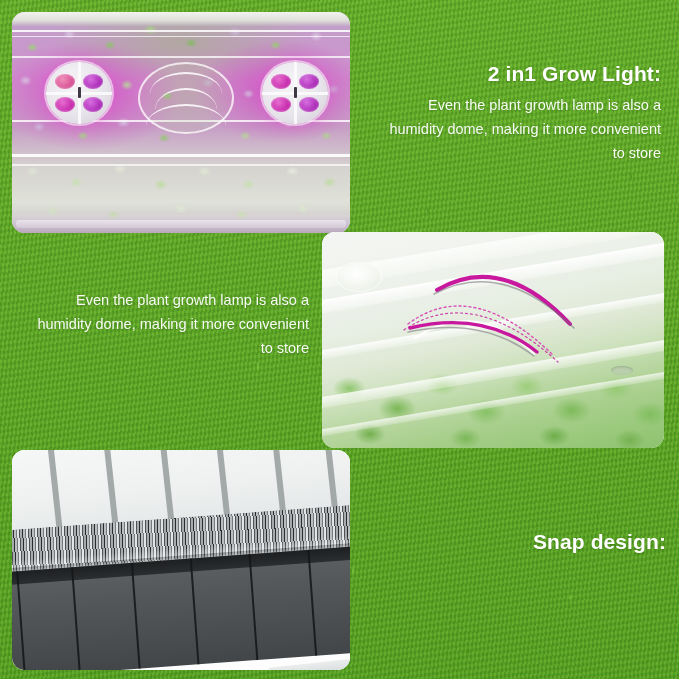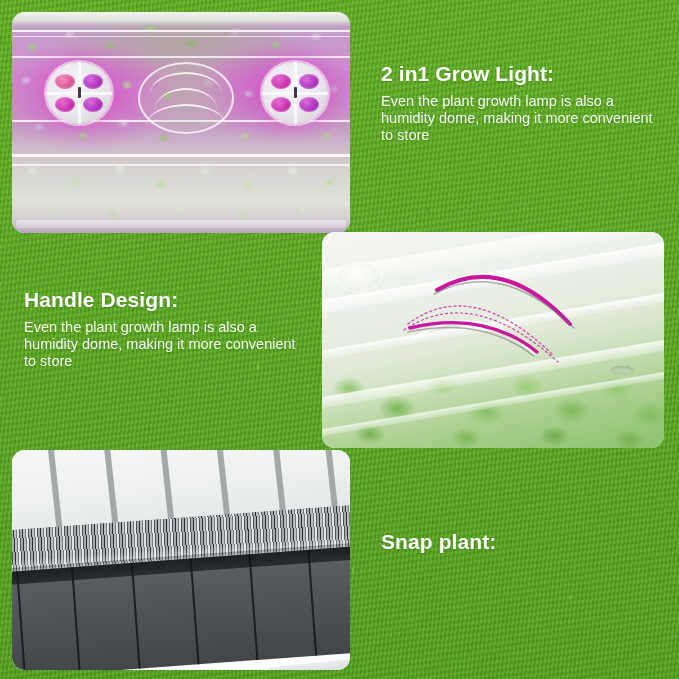--- a/index.html
+++ b/index.html
@@ -30,20 +30,21 @@
       radial-gradient(ellipse 3px 7px at 72% 58%,  rgba(132,202,64,.78), transparent 60%),
       radial-gradient(ellipse 2px 7px at 88% 76%,  rgba(60,130,21,.70),  transparent 60%),
       radial-gradient(ellipse 3px 7px at 14% 86%,  rgba(128,199,62,.78), transparent 60%),
       radial-gradient(ellipse 2px 6px at 34% 94%,  rgba(58,127,20,.72),  transparent 60%),
       radial-gradient(ellipse 3px 8px at 52% 84%,  rgba(136,206,66,.74), transparent 60%),
       radial-gradient(ellipse 2px 6px at 69% 96%,  rgba(56,124,19,.70),  transparent 60%),
       radial-gradient(ellipse 3px 7px at 84% 88%,  rgba(130,200,64,.76), transparent 60%),
       repeating-linear-gradient(96deg, rgba(40,105,12,.16) 0 2px, rgba(150,215,78,.13) 2px 4px),
       repeating-linear-gradient(172deg, rgba(34,96,10,.13) 0 3px, rgba(142,210,72,.10) 3px 6px),
       linear-gradient(#67b02c, #57a023);
+    text-align: right;
   }
 
   
   .panel {
     position:absolute;
     border-radius:13px;
     overflow:hidden;
     background:#fff;
   }
 
@@ -335,21 +336,21 @@
     font-size:21px;
     font-weight:bold;
     letter-spacing:.1px;
     margin-bottom:7px;
     white-space:nowrap;
     text-shadow:0 1px 2px rgba(30,70,10,.28);
   }
   .tb-body {
     color:#f7fbf4;
     font-size:14.5px;
-    line-height:17px;
+    line-height:24px;
     font-weight:500;
     text-shadow:0 1px 2px rgba(30,70,10,.25);
   }
 
   #text-grow-light   { left:381px; top:62px;  width:280px; }
   #text-handle       { left:24px;  top:288px; width:285px; }
   #text-snap-design  { left:381px; top:530px; width:285px; }
 </style>
 </head>
 <body>
@@ -416,21 +417,20 @@
         <path d="M86,92 Q150,44 232,124" fill="none" stroke="#d84fb8" stroke-width="1.4" stroke-dasharray="2 3" stroke-linecap="round"></path>
         <path d="M82,98 Q150,52 236,130" fill="none" stroke="#c8189e" stroke-width="1.2" stroke-dasharray="2 3" stroke-linecap="round" opacity=".8"></path>
         <path d="M93,106 Q155,66 212,122" fill="none" stroke="#ffffff" stroke-width="2.4" stroke-linecap="round" opacity=".85"></path>
         <path d="M88,96 Q162,78 215,120" fill="none" stroke="#c8189e" stroke-width="3.4" stroke-linecap="round"></path>
         <path d="M86,100 Q160,84 212,124" fill="none" stroke="#7c7c80" stroke-width="1.4" stroke-linecap="round" opacity=".6"></path>
       </svg>
     </div>
   </div>
 
   <div class="text-block" id="text-handle">
-    <div class="tb-title">Handle Design:</div>
     <div class="tb-body">Even the plant growth lamp is also a humidity dome, making it more convenient to store</div>
   </div>
 
   <div class="panel" id="panel-snap-design">
     <div class="sd-photo">
       <div class="sd-lid">
         <div class="sd-lid-ribs"></div>
       </div>
       <div class="sd-lid-edge"></div>
 
@@ -438,16 +438,16 @@
       <div class="sd-fins"></div>
 
       <div class="sd-tray">
         <div class="sd-tray-top"></div>
         <div class="sd-tray-dividers"></div>
       </div>
     </div>
   </div>
 
   <div class="text-block" id="text-snap-design">
-    <div class="tb-title">Snap plant:</div>
+    <div class="tb-title">Snap design:</div>
   </div>
 
 </div>
 
 </body></html>

